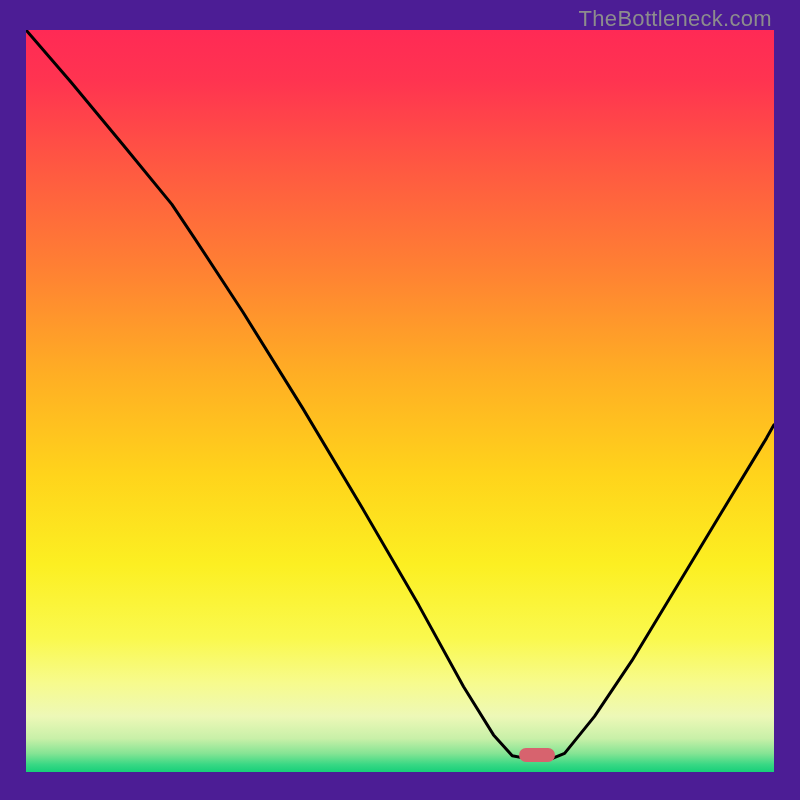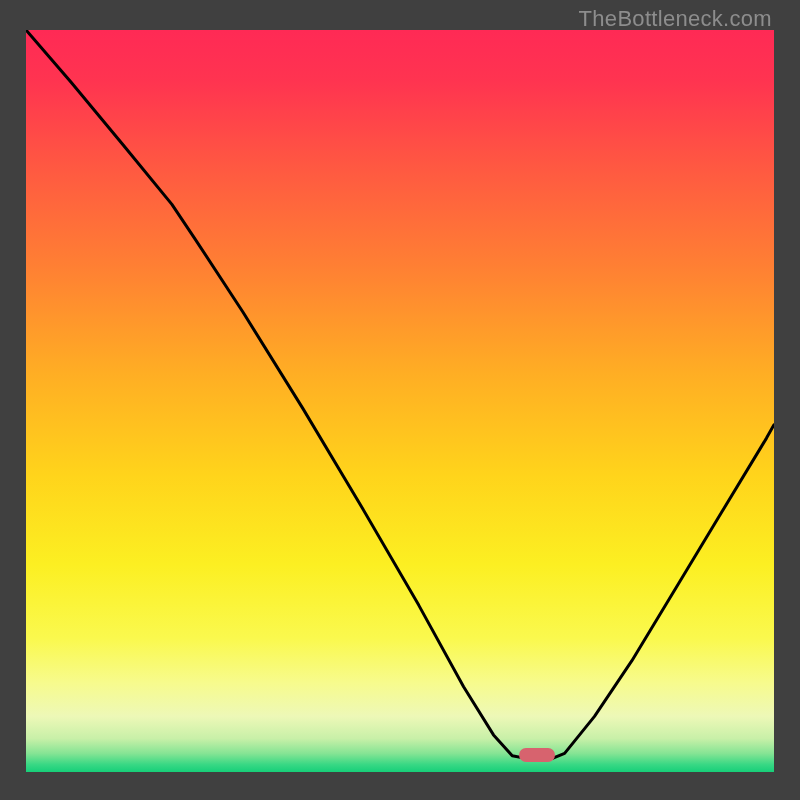--- a/index.html
+++ b/index.html
@@ -8,21 +8,21 @@
     width: 800px;
     height: 800px;
     background: #000;
     overflow: hidden;
     font-family: Arial, Helvetica, sans-serif;
   }
   .frame {
     position: relative;
     width: 800px;
     height: 800px;
-    background: #404040;
+    background: #4c1d95;
   }
   .watermark {
     position: absolute;
     top: 6px;
     right: 28px;
     color: #8d8d8d;
     font-size: 22px;
     font-weight: 500;
     letter-spacing: 0.3px;
   }

